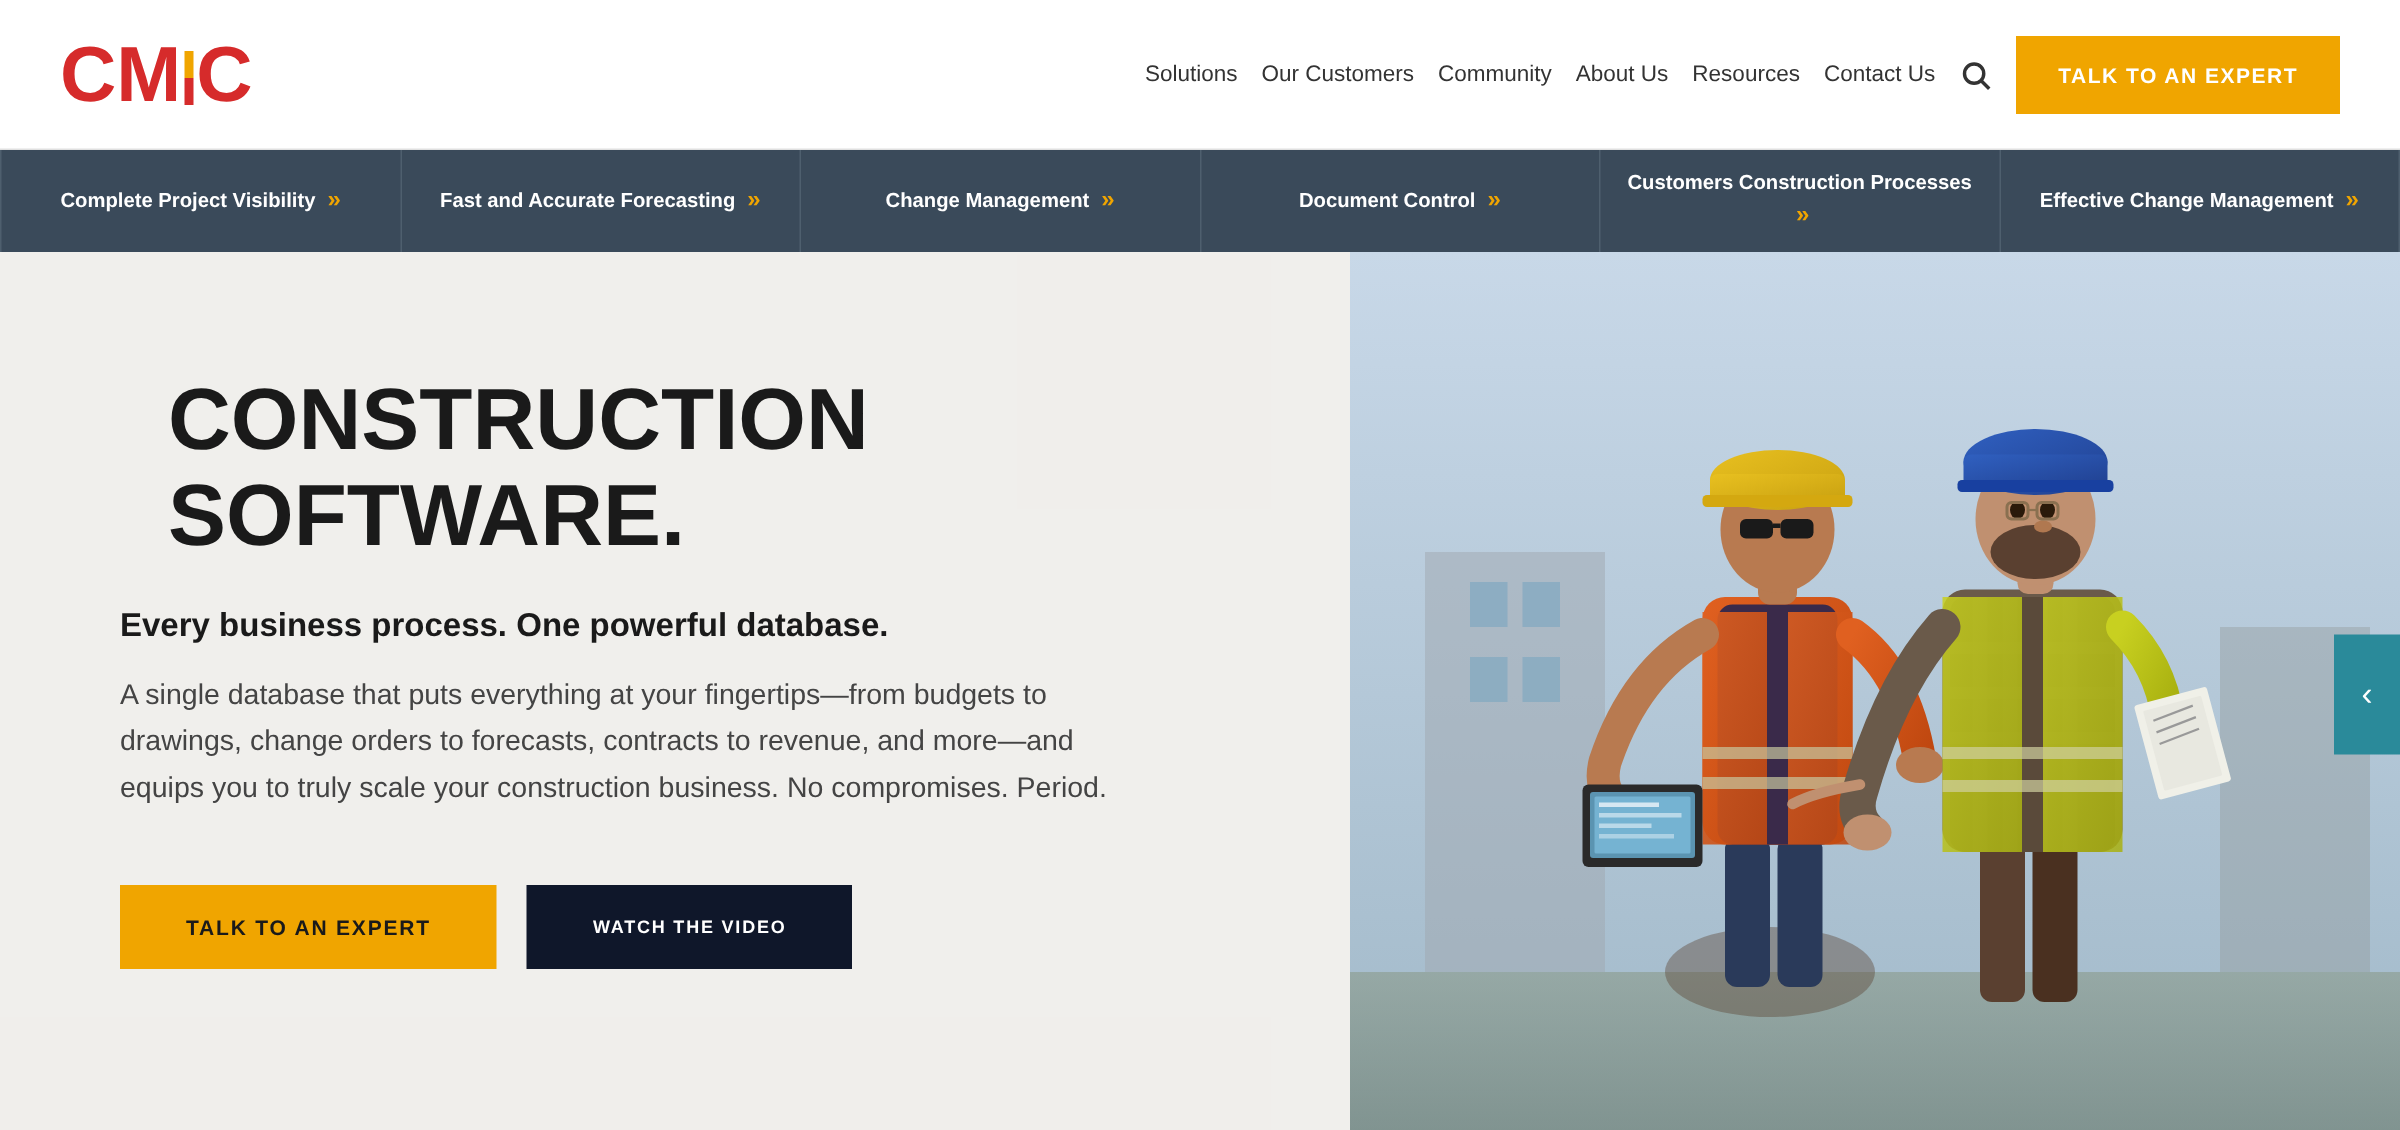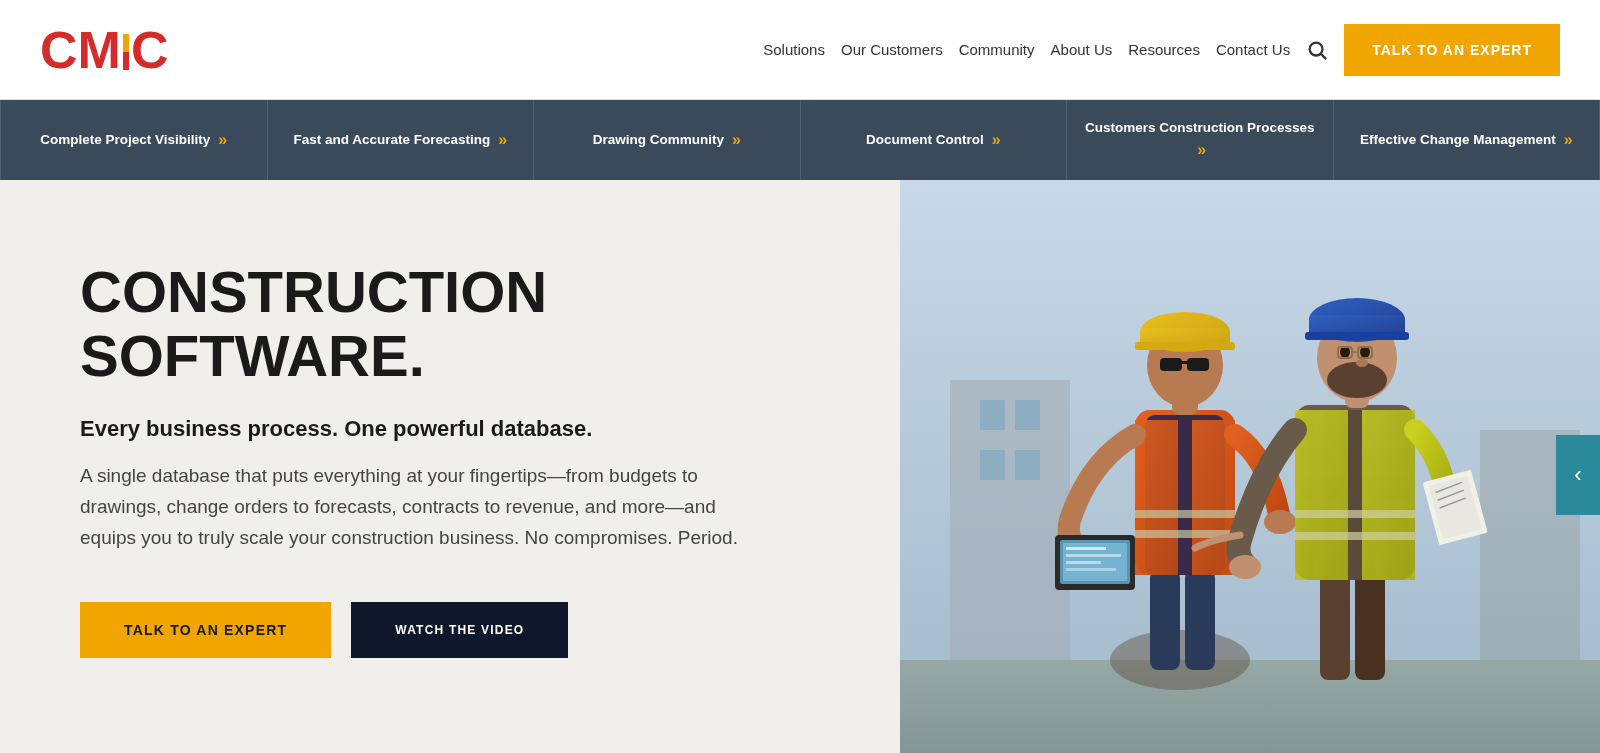--- a/index.html
+++ b/index.html
@@ -51,21 +51,21 @@
       cursor: pointer;
       white-space: nowrap;
       text-transform: uppercase;
     }
 
     
     .subnav {
       background: #3a4a5a;
       display: flex;
       align-items: stretch;
-      height: 80px;
+      height: 68px;
     }
     .subnav-item {
       flex: 1;
       display: flex;
       align-items: center;
       justify-content: center;
       text-align: center;
       color: #fff;
       font-size: 13.5px;
       font-weight: 600;
@@ -104,20 +104,21 @@
       z-index: 2;
       position: relative;
     }
     .hero-headline {
       font-size: 58px;
       font-weight: 900;
       color: #1a1a1a;
       line-height: 1.1;
       margin-bottom: 28px;
       text-transform: uppercase;
+      margin-left: 32px;
     }
     .hero-subheadline {
       font-size: 22px;
       font-weight: 700;
       color: #1a1a1a;
       margin-bottom: 18px;
     }
     .hero-body {
       font-size: 19px;
       color: #444;
@@ -249,21 +250,21 @@
     </div>
   </div>
   <div class="subnav-item">
     <div class="subnav-text-wrap">
       <span>Fast and Accurate Forecasting</span>
       <span class="subnav-arrow">»</span>
     </div>
   </div>
   <div class="subnav-item">
     <div class="subnav-text-wrap">
-      <span>Drawing Community</span>
+      <span>Change Management</span>
       <span class="subnav-arrow">»</span>
     </div>
   </div>
   <div class="subnav-item">
     <div class="subnav-text-wrap">
       <span>Document Control</span>
       <span class="subnav-arrow">»</span>
     </div>
   </div>
   <div class="subnav-item">

